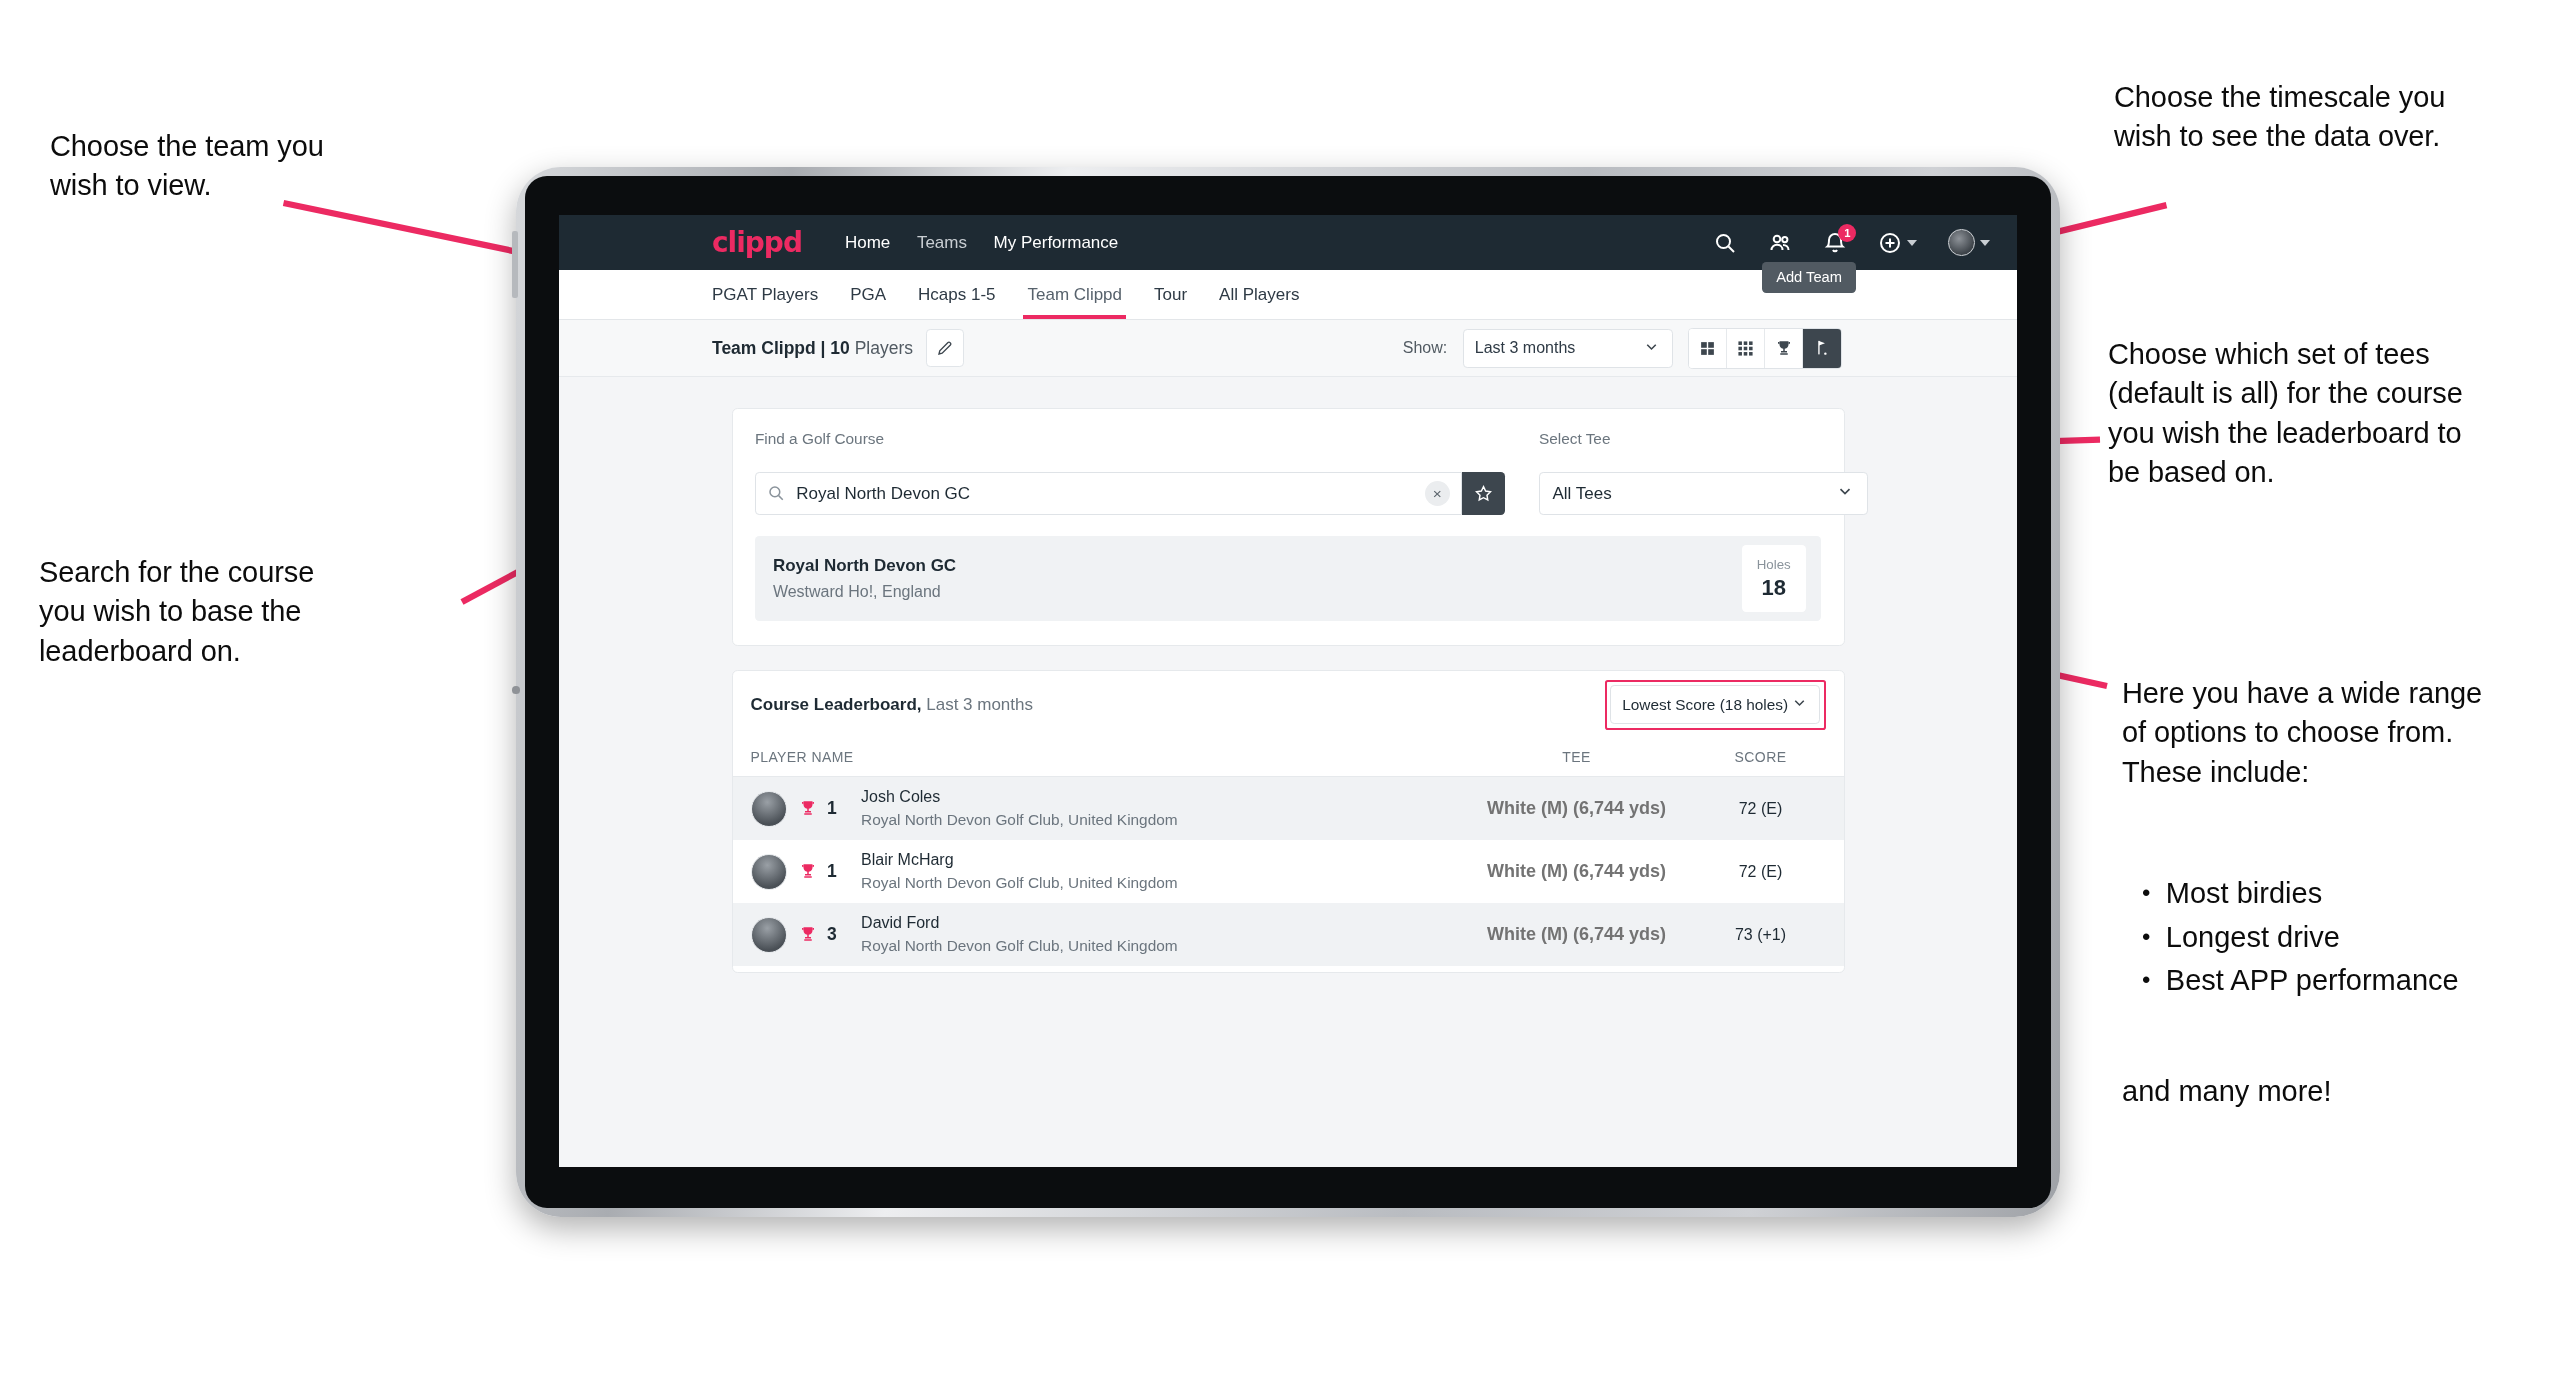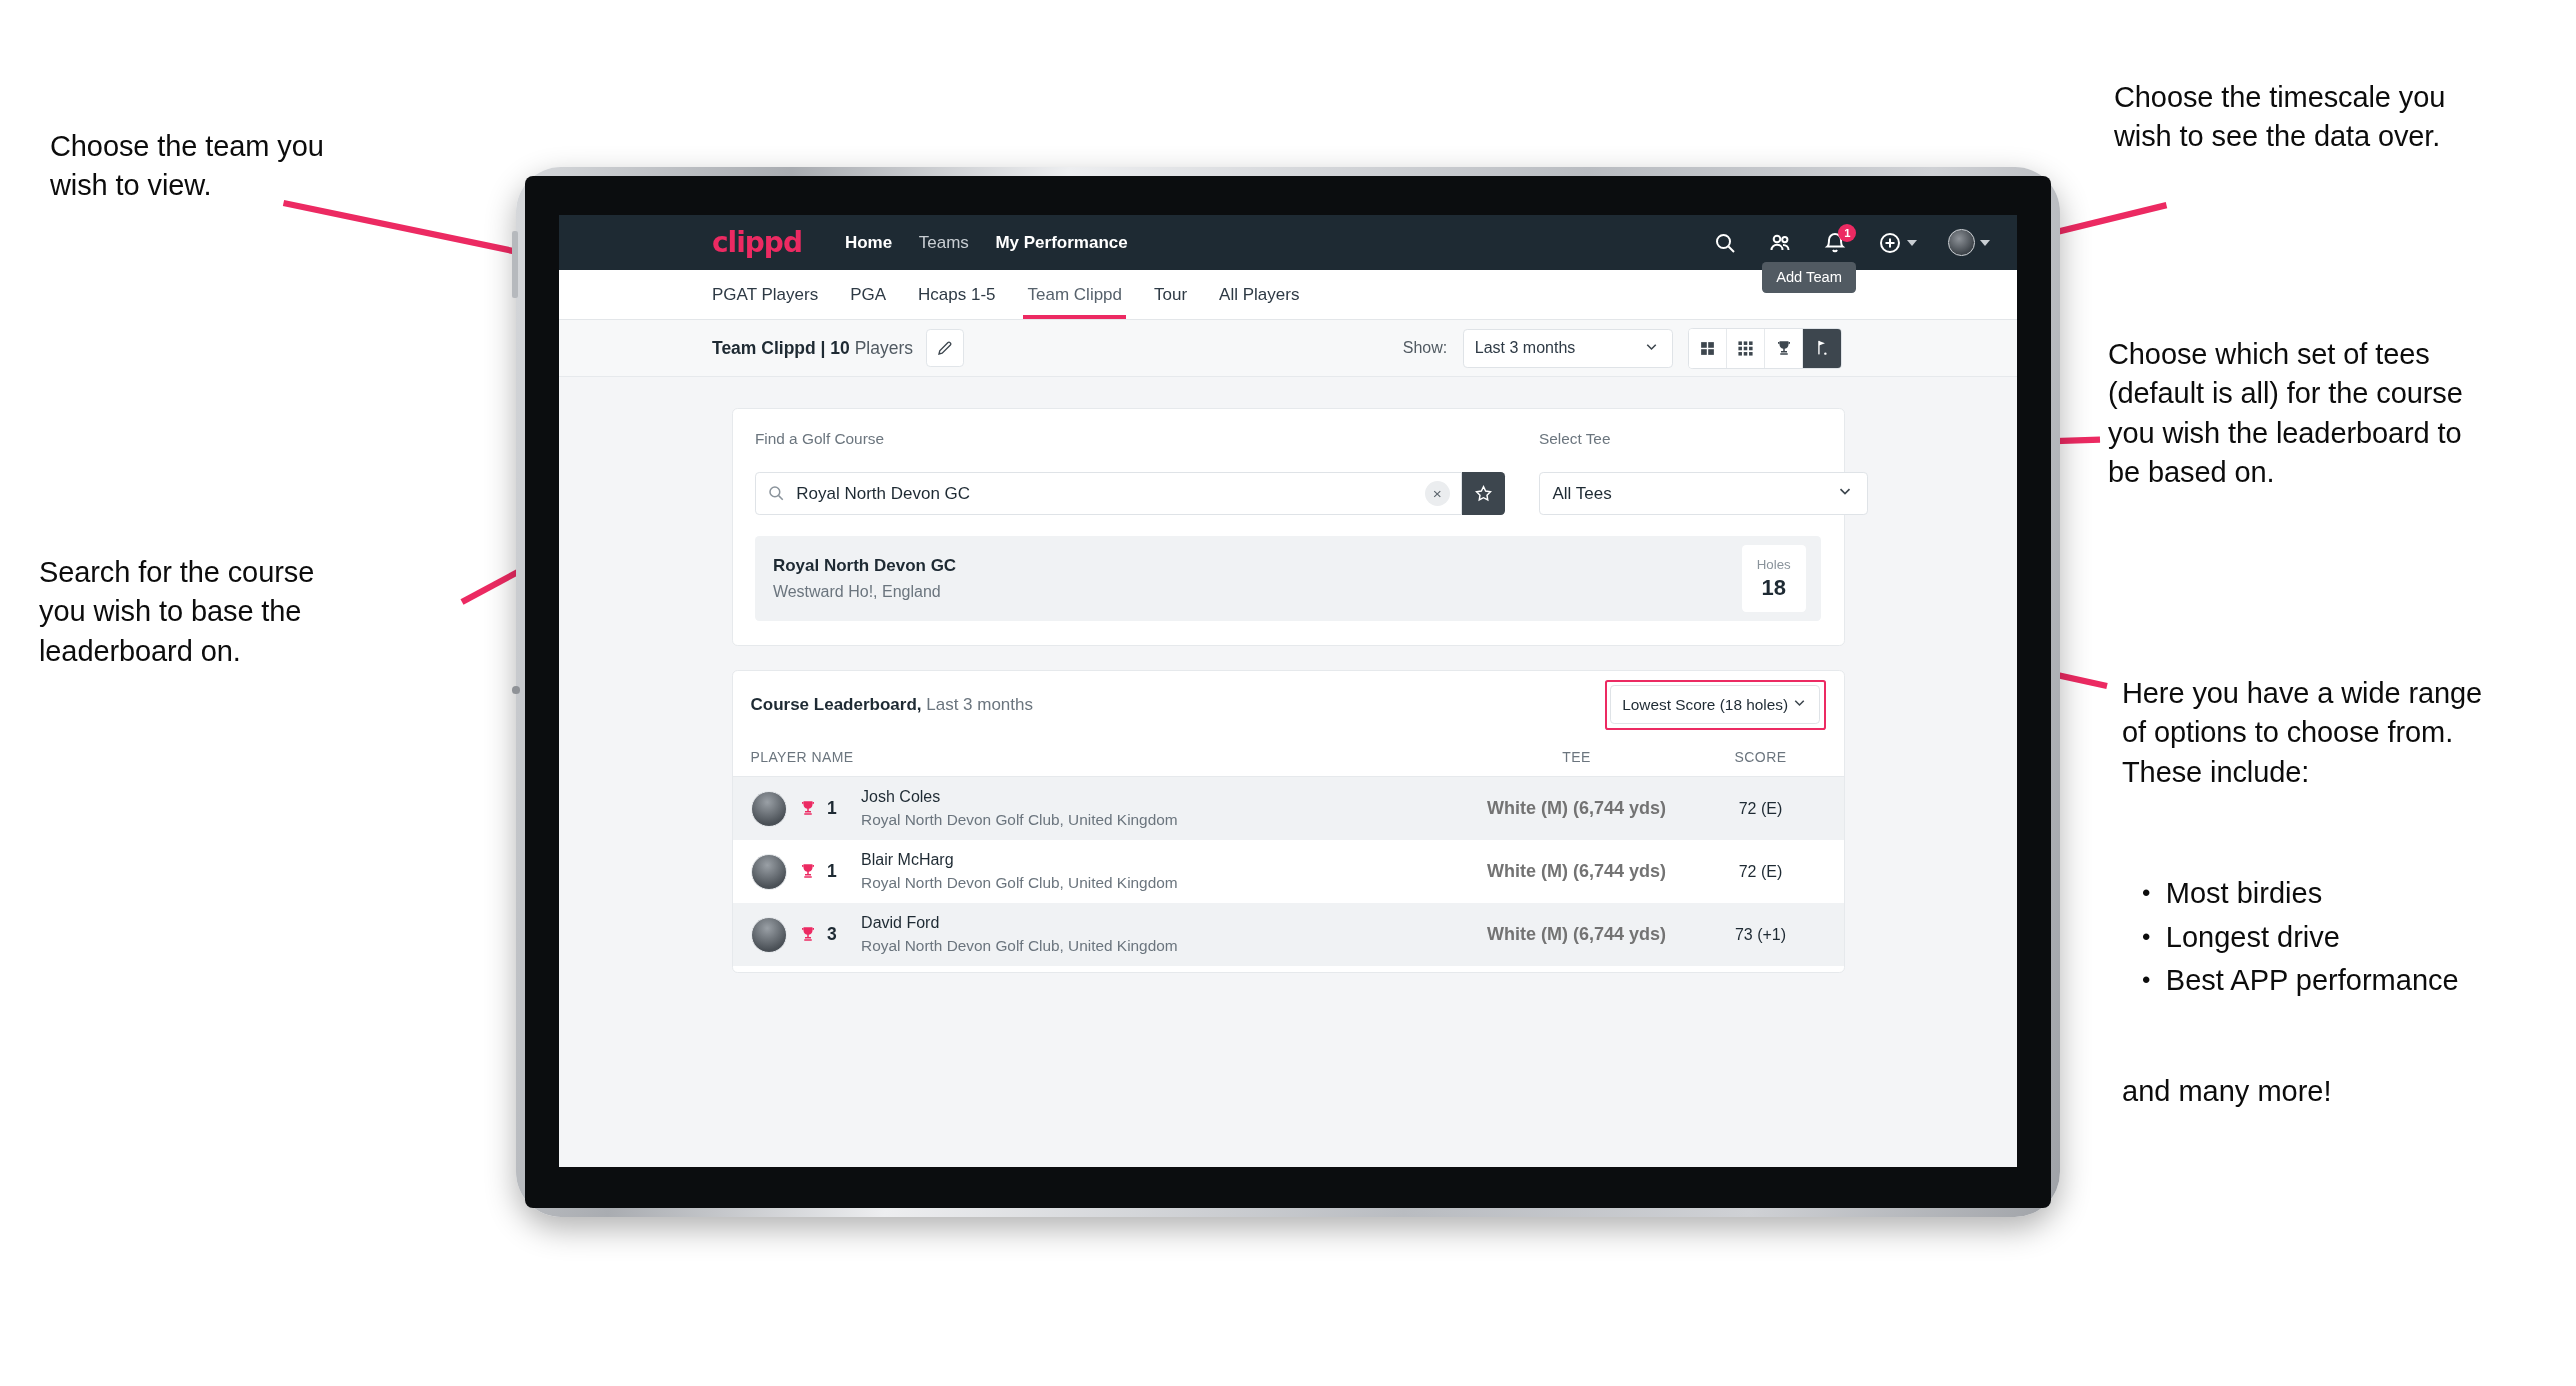--- a/index.html
+++ b/index.html
@@ -41,21 +41,21 @@
   
   .tablet {
     position: absolute; left: 516px; top: 167px;
     width: 1544px; height: 1050px;
     border-radius: 45px;
     background: linear-gradient(100deg,#d7d9dc 0%, #a9acb1 16%, #edeef0 32%, #b9bcc1 62%, #cfd1d5 82%, #9fa2a7 100%);
     padding: 9px;
     box-shadow: 0 11.2px 31px rgba(0,0,0,.30);
   }
   .tablet-inner {
-    width: 100%; height: 100%; border-radius: 8px;
+    width: 100%; height: 100%; border-radius: 22px;
     background: #0b0d0f; padding: 39px 34px 41px 34px;
   }
   .screen {
     width: 100%; height: 100%; background: #f4f5f7;
     overflow: hidden; position: relative;
   }
   .btn-top { position: absolute; background:#b6b9bd; border-radius:2.1px; }
   .btn-vol1 { left: 644px; top: 162px; width: 36px; height: 6.3px; }
   .btn-vol2 { left: 693px; top: 162px; width: 36px; height: 6.3px; }
   .btn-pwr  { left: 512px; top: 231px; width: 6.3px;  height: 67px; }
@@ -65,21 +65,21 @@
   .navbar {
     height: 55px; background: #1e2a33; display: flex; align-items: center;
     padding: 0 26.6px 0 0; position: relative;
   }
   .logo {
     color: #ec2a62; font-size: 28px; font-weight: 700; letter-spacing: -1px;
     margin-left: 153px; font-family: "DejaVu Sans", sans-serif;
   }
   .nav-links { display: flex; gap: 26.6px; margin-left: 43px; }
   .nav-link { color: #c9ced3; font-size: 17px; }
-  .nav-link.active { color: #ffffff; font-weight: bold; }
+  .nav-link.active { color: #ffffff; }
   .nav-right { margin-left: auto; display: flex; align-items: center; gap: 31px; }
   .nv-ic { width: 24px; height: 24px; position: relative; color:#fff; }
   .badge {
     position: absolute; right: -9.8px; top: -7px; background: #ec2a62; color: #fff;
     border-radius: 699px; min-width: 18px; height: 18px; font-size: 11.2px;
     display: flex; align-items: center; justify-content: center; padding: 0 4.2px; font-weight: 700;
   }
   .caret { width: 0; height: 0; border-left: 5.6px solid transparent; border-right: 5.6px solid transparent;
            border-top: 6.3px solid #c9ced3; margin-left: 5.6px; }
   .avatar-nav {

